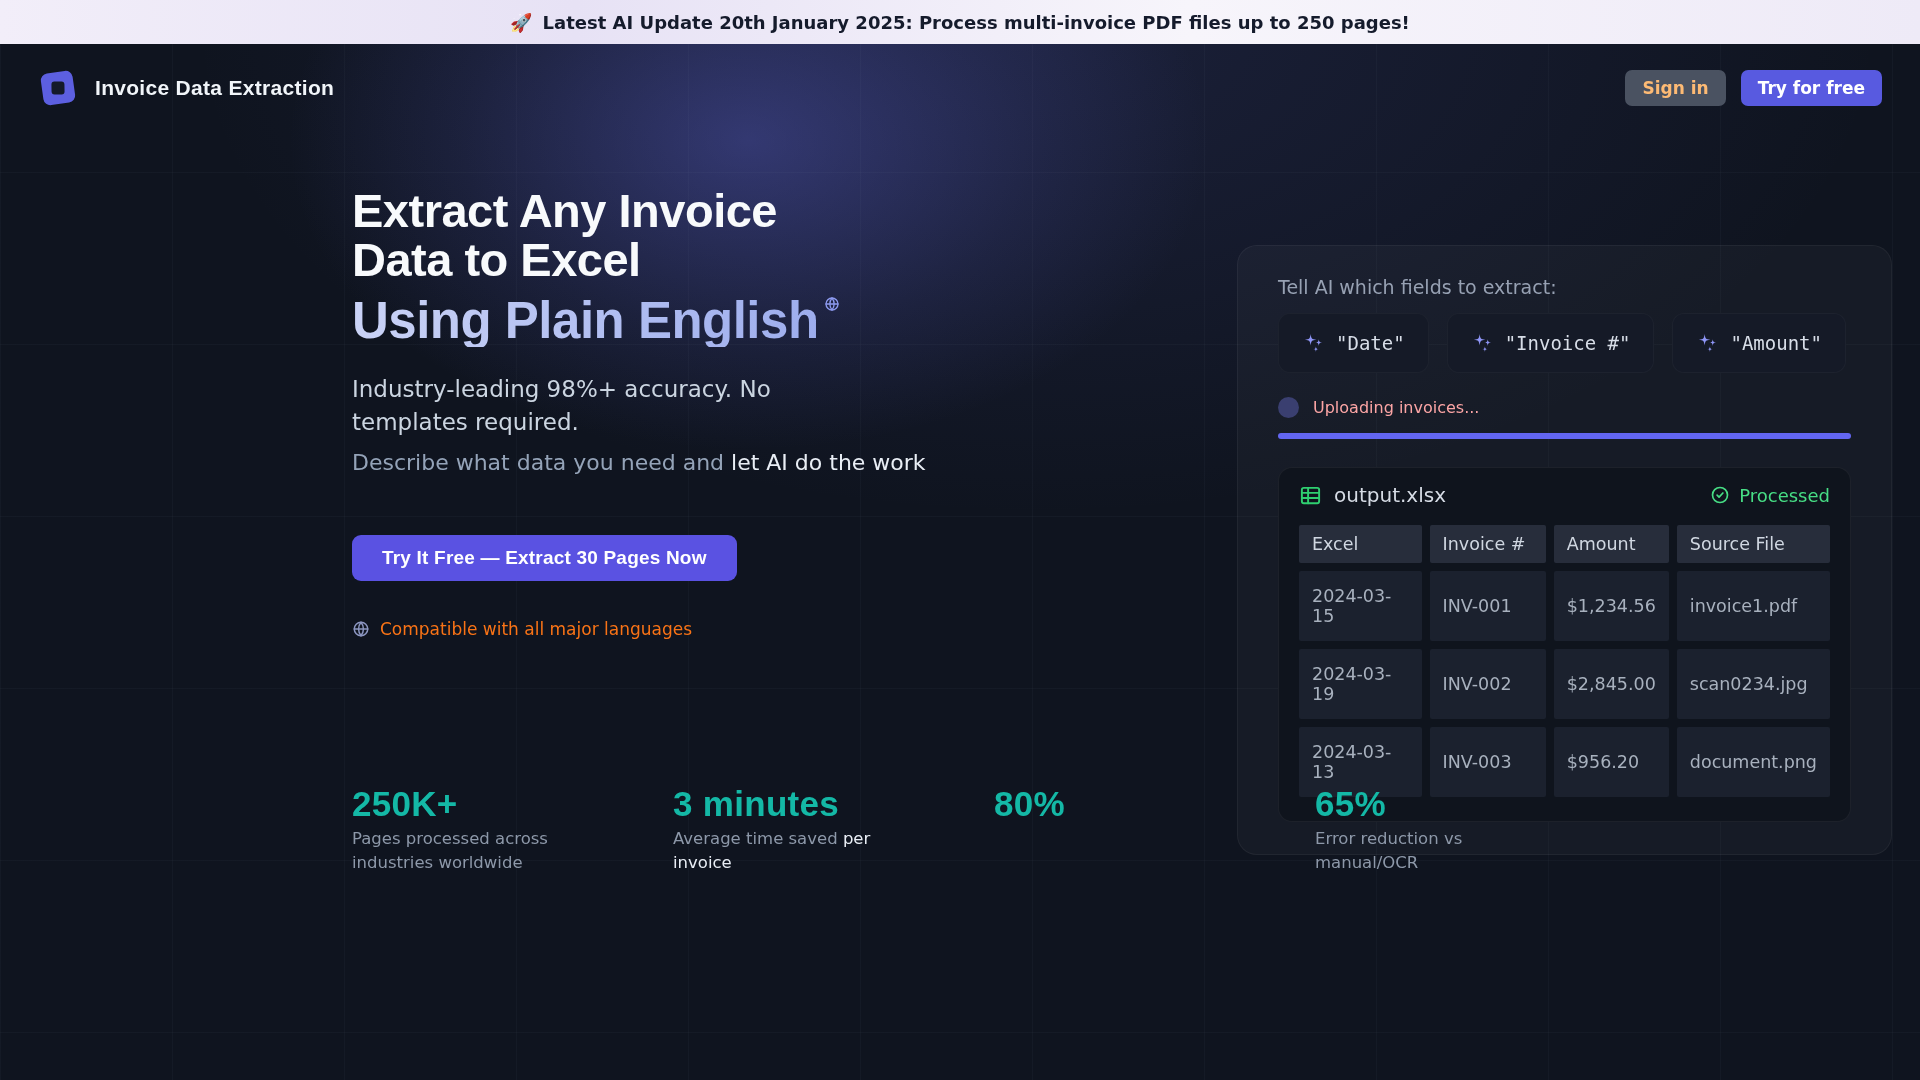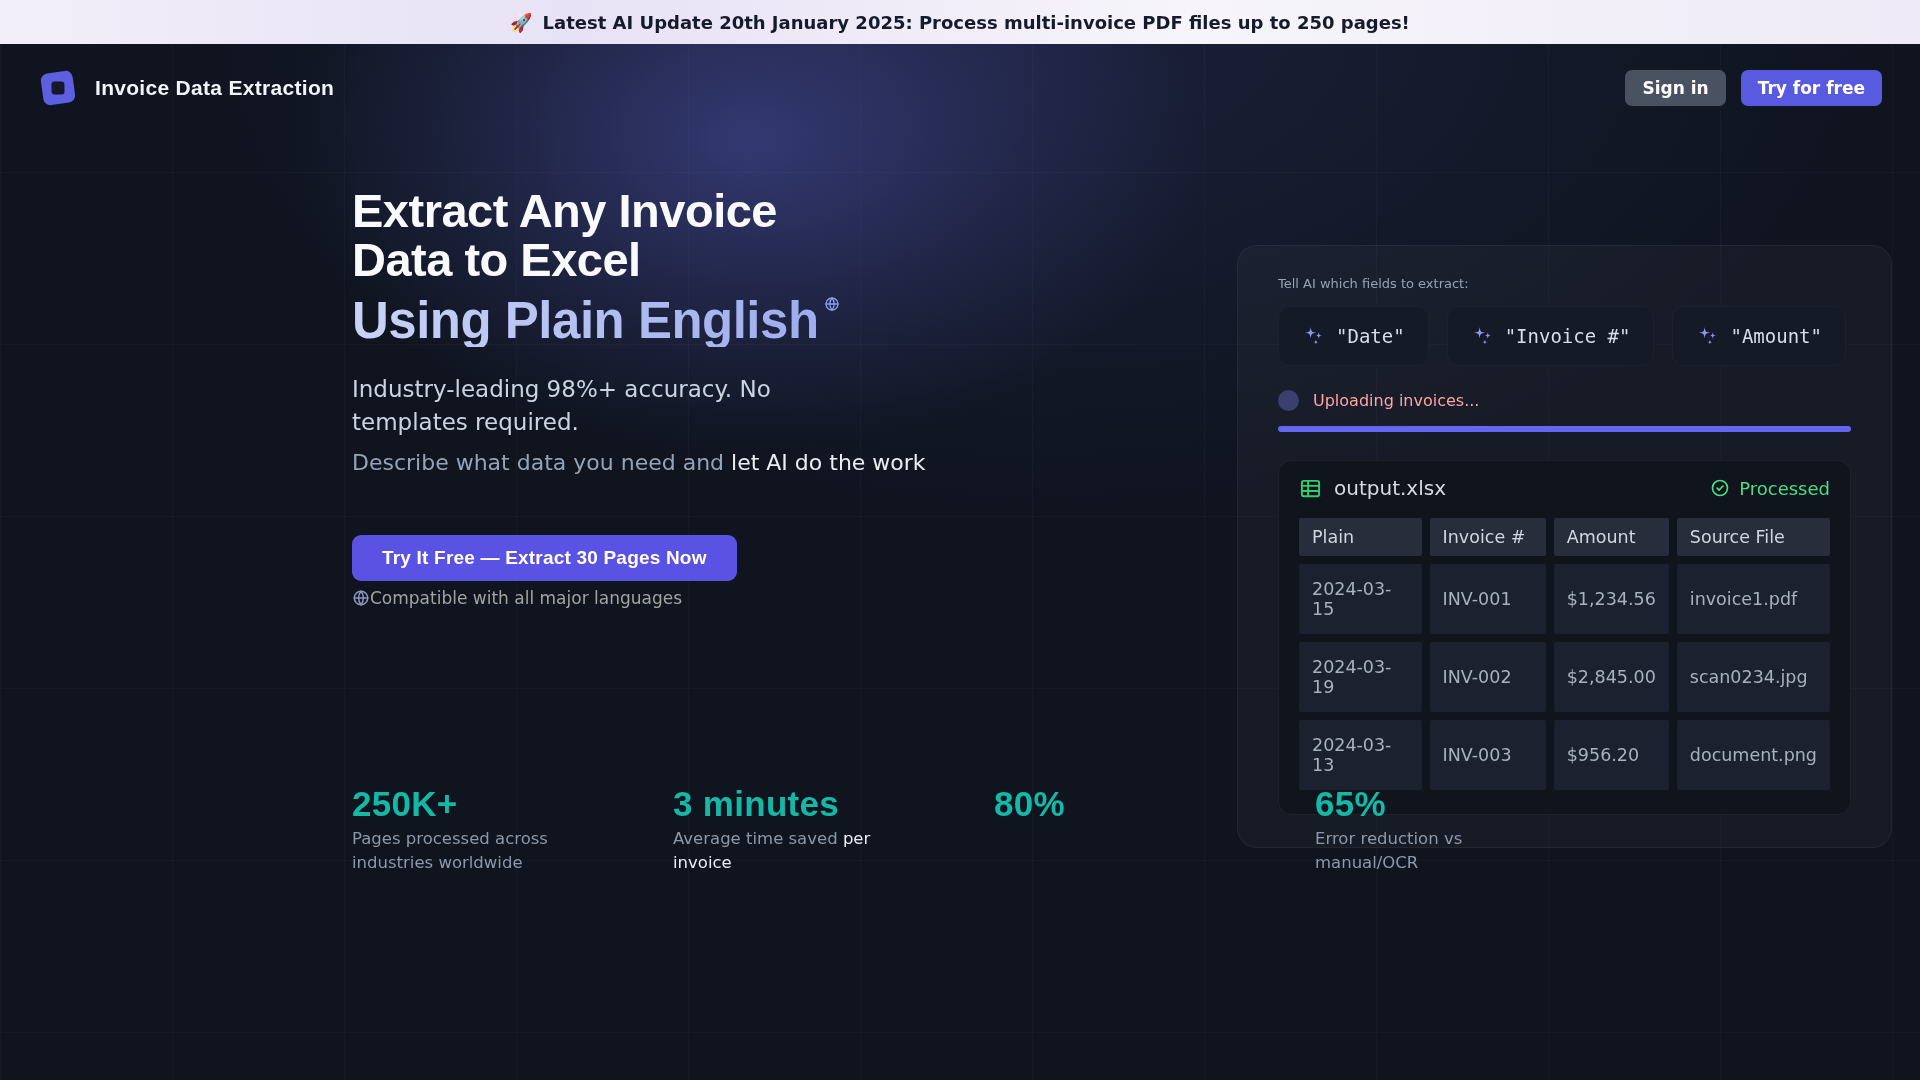--- a/index.html
+++ b/index.html
@@ -29,21 +29,21 @@
   .header { height: 88px; display: flex; align-items: center; padding: 0 38px; }
   .brand { display: flex; align-items: center; gap: 17px; }
   .logo { width: 40px; height: 40px; flex: 0 0 auto; }
   .brand-title {
     font-family: "Liberation Sans", sans-serif;
     font-size: 21px; font-weight: bold; color: #f1f5f9; letter-spacing: 0.3px;
   }
   .header-actions { margin-left: auto; display: flex; align-items: center; gap: 15px; }
   .btn { border: none; cursor: pointer; border-radius: 7px; font-weight: bold;
          font-size: 17px; padding: 8px 17px; font-family: "DejaVu Sans", sans-serif; }
-  .btn-signin { background: #4a5261; color: #ffffff; }
+  .btn-signin { background: #4a5261; color: #fdba74; }
   .btn-tryfree { background: #585ae0; color: #ffffff; }
 
   
   .hero-left { position: absolute; left: 352px; top: 186px; width: 640px; }
   .h1 {
     margin: 0; font-family: "Liberation Sans", sans-serif; font-weight: bold;
     font-size: 47px; line-height: 1.05; color: #f8fafc; letter-spacing: -0.5px;
   }
   .h1-line3 { display: flex; align-items: flex-start; margin-top: 9px; }
   .h1-accent {
@@ -56,32 +56,32 @@
   .globe-sup svg { width: 16px; height: 16px; display: block; }
   .hero-sub { margin-top: 26px; font-size: 23px; line-height: 1.42; color: #cbd5e1; max-width: 495px; }
   .hero-desc { margin-top: 11px; font-size: 22px; color: #94a3b8; }
   .emph { color: #e9eef5; }
   .cta {
     margin-top: 60px; display: inline-flex; align-items: center; justify-content: center;
     height: 46px; padding: 0 30px; border: none; border-radius: 9px; cursor: pointer;
     background: #5a52e2; color: #ffffff; font-weight: bold; font-size: 19px;
     font-family: "Liberation Sans", sans-serif; letter-spacing: 0.2px;
   }
-  .compat { margin-top: 7px; display: flex; align-items: center; 
-            color: #a3a3a3; font-size: 17px; }
+  .compat { margin-top: 38px; display: flex; align-items: center; gap: 10px;
+            color: #f97316; font-size: 17px; }
   .compat svg { width: 18px; height: 18px; color: #8c96c0; }
 
   
   .demo-card {
     position: absolute; left: 1237px; top: 245px; width: 655px;
     background: rgba(255,255,255,0.03);
     border: 1px solid rgba(255,255,255,0.05);
     border-radius: 20px; padding: 30px 40px 32px;
   }
-  .prompt-label { font-size: 13px; color: #97a1b3; }
+  .prompt-label { font-size: 19px; color: #97a1b3; }
   .chips { margin-top: 15px; display: flex; gap: 18px; }
   .chip {
     display: inline-flex; align-items: center; gap: 11px; height: 60px; padding: 0 23px;
     background: #151a27; border: 1px solid rgba(255,255,255,0.035); border-radius: 12px;
     font-family: "DejaVu Sans Mono", monospace; font-size: 19px; color: #d8dee8; cursor: pointer;
   }
   .chip svg { width: 23px; height: 23px; color: #8f96f7; flex: 0 0 auto; }
   .uploading { margin-top: 24px; display: flex; align-items: center; gap: 14px;
                font-size: 16px; color: #fca5a5; }
   .updot { width: 21px; height: 21px; border-radius: 50%; background: #3a3f70; }
@@ -222,21 +222,21 @@
             <path d="m8.5 12.2 2.4 2.4 4.6-5"></path>
           </svg>
           <span>Processed</span>
         </div>
       </div>
 
       <div class="xtable-wrap">
         <table>
           <thead>
             <tr>
-              <th class="c1">Plain</th>
+              <th class="c1">Excel</th>
               <th class="c2">Invoice #</th>
               <th class="c3">Amount</th>
               <th class="c4">Source File</th>
             </tr>
           </thead>
           <tbody>
             <tr>
               <td>2024-03-15</td>
               <td>INV-001</td>
               <td>$1,234.56</td>

